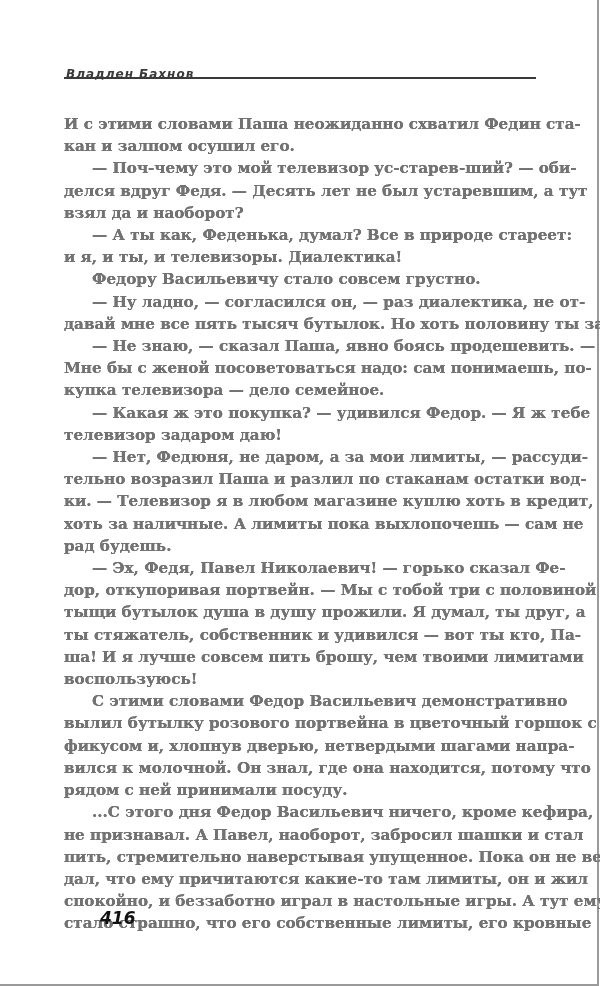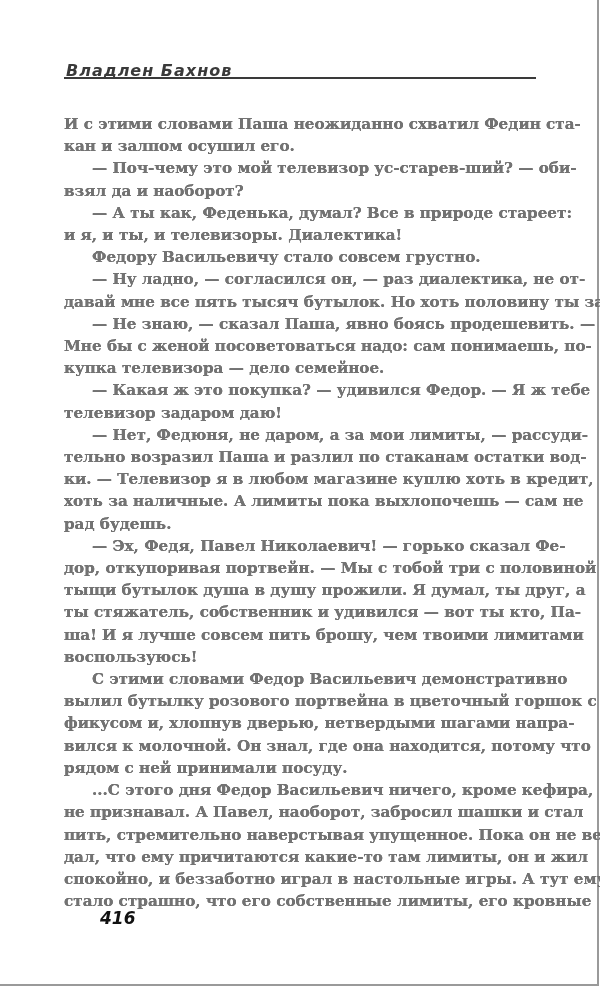--- a/index.html
+++ b/index.html
@@ -15,24 +15,24 @@
     width: 597px; height: 984px;
     border-right: 2px solid #9a9a9a;
     border-bottom: 2px solid #9a9a9a;
   }
   .running-head {
     position: absolute; left: 64px; top: 57px; width: 472px;
     height: 20px;
     border-bottom: 2px solid #3a3a3a;
   }
   .running-head span {
-    position: absolute; left: 2px; top: 4px;
+    position: absolute; left: 2px; top: 10px;
     font-family: "DejaVu Sans", "Liberation Sans", sans-serif;
     font-weight: bold; font-style: italic;
-    font-size: 16px; letter-spacing: 1px;
+    font-size: 12px; letter-spacing: 1px;
     color: #3a3a3a;
   }
   .body-text {
     position: absolute; left: 64px; top: 113px; width: 472px;
     font-size: 15.2px;
     line-height: 22.2px;
     font-weight: bold;
     color: #737373;
     text-shadow: 0 0 0.6px #555;
   }
@@ -57,20 +57,21 @@
 <div class="page-border"></div>
 
 <div class="running-head">
   <span>Владлен Бахнов</span>
 </div>
 
 <div class="body-text" id="body">
     <span class="line">И с этими словами Паша неожиданно схватил Федин ста-</span>
     <span class="line last">кан и залпом осушил его.</span>
     <span class="line indent">— Поч-чему это мой телевизор ус-старев-ший? — оби-</span>
+    <span class="line">делся вдруг Федя. — Десять лет не был устаревшим, а тут</span>
     <span class="line last">взял да и наоборот?</span>
     <span class="line indent">— А ты как, Феденька, думал? Все в природе стареет:</span>
     <span class="line last">и я, и ты, и телевизоры. Диалектика!</span>
     <span class="line indent last">Федору Васильевичу стало совсем грустно.</span>
     <span class="line indent">— Ну ладно, — согласился он, — раз диалектика, не от-</span>
     <span class="line">давай мне все пять тысяч бутылок. Но хоть половину ты за</span>
     <span class="line indent">— Не знаю, — сказал Паша, явно боясь продешевить. —</span>
     <span class="line">Мне бы с женой посоветоваться надо: сам понимаешь, по-</span>
     <span class="line last">купка телевизора — дело семейное.</span>
     <span class="line indent">— Какая ж это покупка? — удивился Федор. — Я ж тебе</span>

